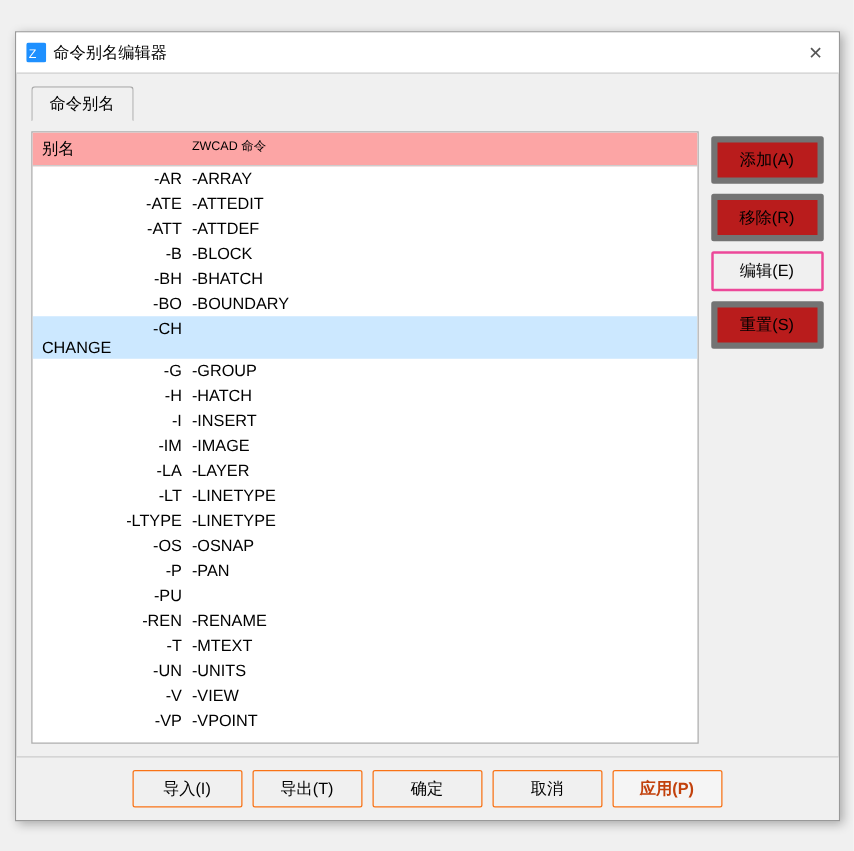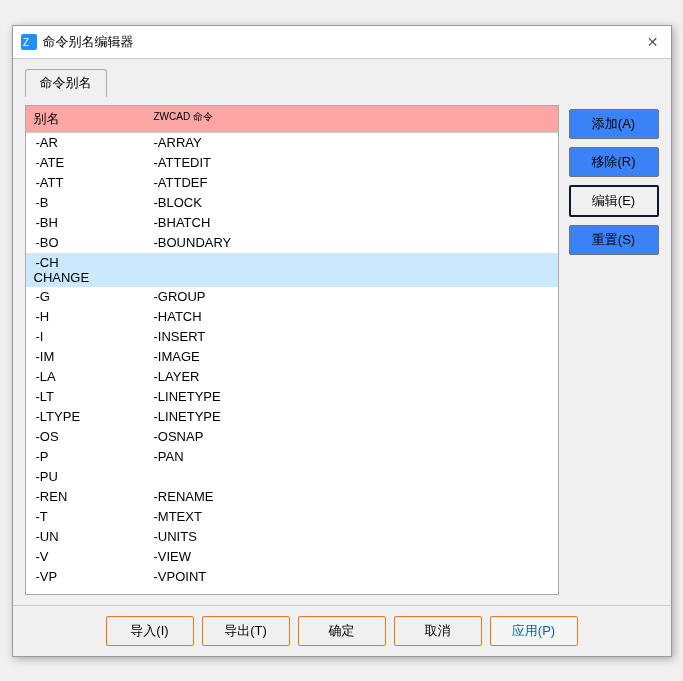--- a/index.html
+++ b/index.html
@@ -121,47 +121,48 @@
       padding: 2px 0;
       cursor: pointer;
       min-height: 20px;
     }
     .list-row.selected { background: #cce8ff; flex-direction: column; }
     .cell-alias {
       width: 120px;
       padding-left: 10px;
       font-size: 13px;
       color: #000;
+      text-align: right;
     }
     .cell-cmd {
       flex: 1;
       padding-left: 8px;
       font-size: 13px;
       color: #000;
     }
     .side-buttons {
       display: flex;
       flex-direction: column;
       gap: 8px;
       width: 90px;
       padding-top: 4px;
     }
     .side-btn {
       width: 90px;
       padding: 5px 0;
-      background: #3b82f6;
-      border: 1px solid #737373;
+      background: #b91c1c;
+      border: 5px solid #737373;
       border-radius: 2px;
       cursor: pointer;
       font-size: 13px;
       text-align: center;
       color: #000;
     }
     .side-btn.active-btn {
-      border: 2px solid #0f172a;
+      border: 2px solid #ec4899;
       background: #f0f0f0;
     }
     .footer {
       display: flex;
       justify-content: center;
       gap: 8px;
       padding: 10px 12px;
       border-top: 1px solid #ccc;
       background: #f0f0f0;
     }
@@ -170,23 +171,24 @@
       padding: 5px 0;
       background: #f0f0f0;
       border: 1px solid #f97316;
       border-radius: 2px;
       cursor: pointer;
       font-size: 13px;
       text-align: center;
       color: #000;
     }
     .footer-btn.disabled {
-      color: #0369a1;
+      color: #c2410c;
       cursor: default;
       background: #f5f5f5;
+      font-weight: bold;
     }
     
     .list-body::-webkit-scrollbar { width: 14px; }
     .list-body::-webkit-scrollbar-track { background: #f0f0f0; border-left: 1px solid #ccc; }
     .list-body::-webkit-scrollbar-thumb { background: #c1c1c1; border: 2px solid #f0f0f0; }
   </style>
 </head>
 <body>
 
 <div class="window">

